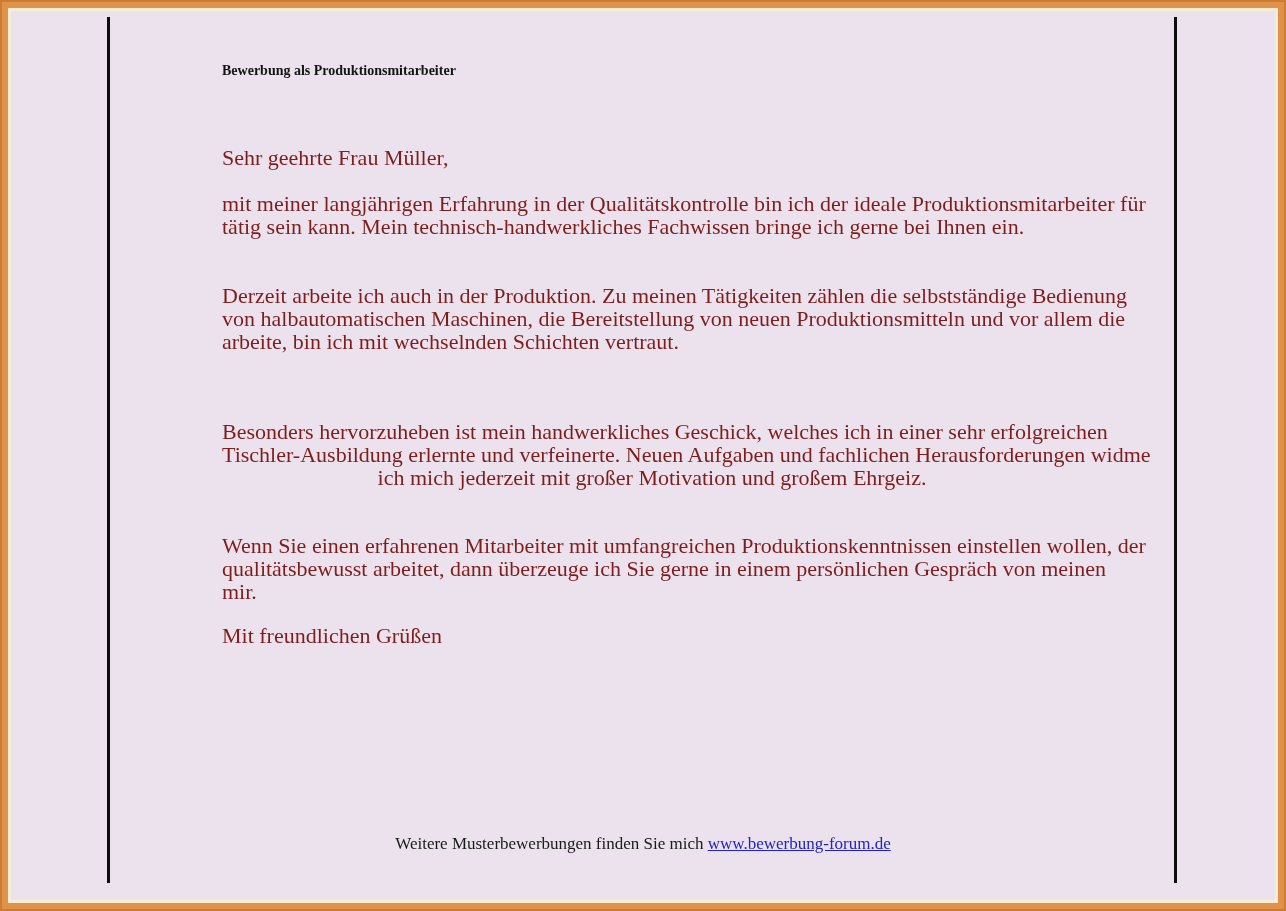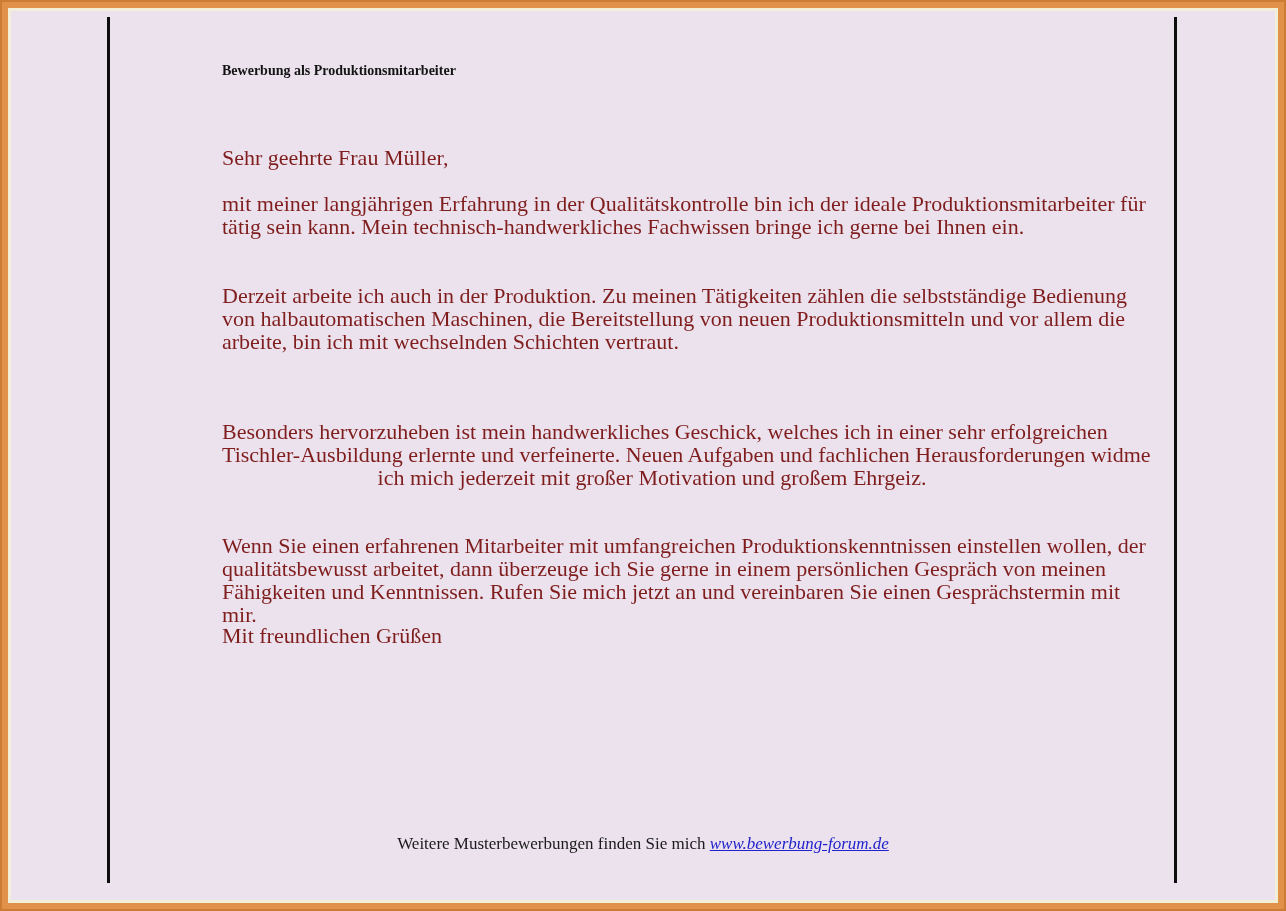--- a/index.html
+++ b/index.html
@@ -79,21 +79,20 @@
     top: 832px;
     text-align: center;
     font-size: 17px;
     line-height: 23px;
     color: #1a1a1a;
   }
   .footer a {
     color: #2222cc;
     text-decoration: underline;
     cursor: pointer;
-    font-style: italic;
   }
 </style>
 </head>
 <body>
 
 <div class="page">
   <div class="sheet"></div>
 
   <div class="rule rule-left"></div>
   <div class="rule rule-right"></div>
@@ -115,21 +114,20 @@
 
   <div class="text-block para-3">
       <div class="line">Besonders hervorzuheben ist mein handwerkliches Geschick, welches ich in einer sehr erfolgreichen</div>
       <div class="line">Tischler-Ausbildung erlernte und verfeinerte. Neuen Aufgaben und fachlichen Herausforderungen widme</div>
       <div class="line">ich mich jederzeit mit großer Motivation und großem Ehrgeiz.</div>
     </div>
 
   <div class="text-block para-4">
       <div class="line">Wenn Sie einen erfahrenen Mitarbeiter mit umfangreichen Produktionskenntnissen einstellen wollen, der</div>
       <div class="line">qualitätsbewusst arbeitet, dann überzeuge ich Sie gerne in einem persönlichen Gespräch von meinen</div>
-      <div class="line">Fähigkeiten und Kenntnissen. Rufen Sie mich jetzt an und vereinbaren Sie einen Gesprächstermin mit</div>
       <div class="line">mir.</div>
     </div>
 
   <div class="text-block closing">Mit freundlichen Grüßen</div>
 
   <div class="footer">
     <span>Weitere Musterbewerbungen finden Sie mich </span><a href="#">www.bewerbung-forum.de</a>
   </div>
 </div>
 

